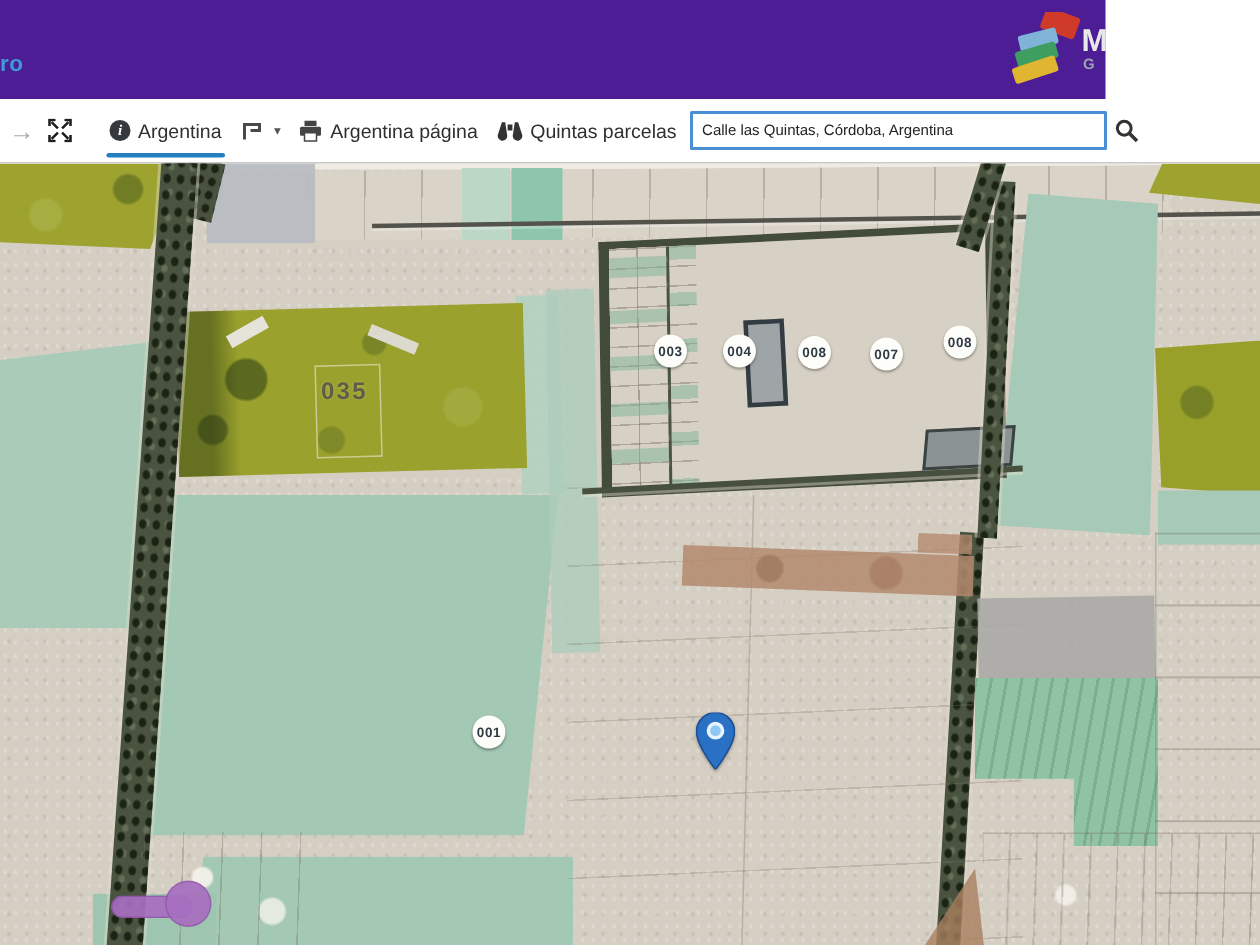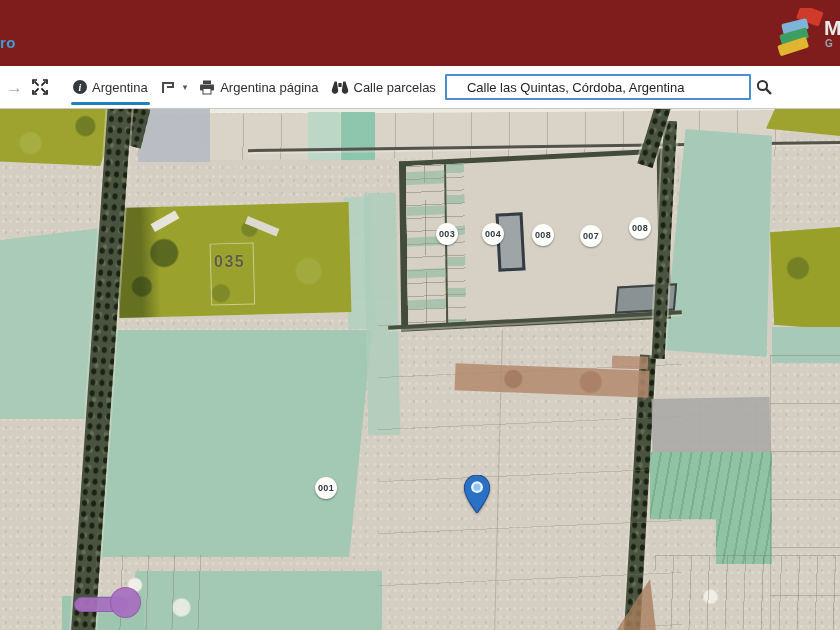--- a/index.html
+++ b/index.html
@@ -1,35 +1,35 @@
 <!DOCTYPE html>
 <html><head>
 <meta charset="utf-8">
 <style>
   html,body{margin:0;padding:0;}
   body{width:840px;height:630px;overflow:hidden;font-family:"Liberation Sans",sans-serif;background:#fff;position:relative;}
 
   
-  .header{position:absolute;top:0;left:0;width:840px;height:66px;background:#7f1d1d;border-bottom:2px solid #232a32;text-align:right;}
+  .header{position:absolute;top:0;left:0;width:737px;height:66px;background:#4c1d95;border-bottom:2px solid #232a32;text-align:right;}
   .header-title{position:absolute;left:0px;top:34px;color:#3e9bd5;font-size:15px;font-weight:bold;letter-spacing:.3px;}
   .logo{position:absolute;right:-14px;top:4px;width:78px;height:60px;}
   .logo svg{position:absolute;left:0;top:4px;}
   .logo-m{position:absolute;left:48px;top:12px;color:#e8e8e8;font-weight:bold;font-size:21px;}
   .logo-g{position:absolute;left:49px;top:34px;color:#9aa4ad;font-weight:bold;font-size:10px;}
 
   
   .toolbar{position:absolute;top:66px;left:0;width:840px;height:43px;background:#ffffff;border-bottom:1px solid #c9c9c9;display:flex;align-items:center;box-sizing:border-box;padding-left:6px;}
   .tbtn{display:flex;align-items:center;gap:5px;font-size:13px;color:#2f2f2f;position:relative;cursor:default;}
   .glyph-arrow{color:#a9a9a9;font-size:17px;line-height:1;margin-right:9px;}
   .expand-wrap{margin-right:25px;display:flex;align-items:center;}
   .tool-active::after{content:"";position:absolute;left:-2px;right:-2px;bottom:-10px;height:3px;background:#2380bf;border-radius:2px;}
   .info-badge{width:14px;height:14px;border-radius:50%;background:#35393d;color:#fff;font-size:10px;font-weight:bold;font-style:italic;display:flex;align-items:center;justify-content:center;font-family:"Liberation Serif",serif;}
   .sep-gap{width:12px;}
   .caret{font-size:9px;color:#555;margin-left:2px;}
-  .search-input{width:262px;height:20px;border:2px solid #4a8fd3;border-radius:1px;font-size:13px;font-family:"Liberation Sans",sans-serif;color:#222;padding:1px 20px;margin-left:9px;outline:none;}
+  .search-input{width:262px;height:20px;border:2px solid #4a8fd3;border-radius:1px;font-size:10px;font-family:"Liberation Sans",sans-serif;color:#222;padding:1px 6px;margin-left:9px;outline:none;}
   .mag-btn{margin-left:5px;display:flex;align-items:center;}
 
   
   .map{position:absolute;top:109px;left:0;width:840px;height:521px;background:#d5cec3;overflow:hidden;
        background-image:radial-gradient(rgba(255,255,255,.22) 1px,transparent 1.4px),radial-gradient(rgba(120,110,95,.14) 1px,transparent 1.6px);
        background-size:7px 9px,12px 13px;}
   .map *{position:absolute;box-sizing:border-box;}
 
   .m-topstrip{top:0;left:0;width:840px;height:4px;background:#edebe4;}
   .m-topband{top:3px;left:205px;width:575px;height:46px;background:#dad4c8;border-radius:0 0 10px 0;
@@ -171,21 +171,21 @@
   </span>
 
   <span class="sep-gap"></span>
 
   <span class="tbtn">
     <svg width="18" height="15" viewBox="0 0 18 15">
       <path d="M5.8 1.5H3.6L1 9.5a3.2 3.2 0 106.2 1.1L5.8 1.5z" fill="#333"></path>
       <path d="M12.2 1.5h2.2L17 9.5a3.2 3.2 0 11-6.2 1.1l1.4-9.1z" fill="#333"></path>
       <rect x="7.4" y="3" width="3.2" height="4" fill="#333"></rect>
     </svg>
-    <span>Calle parcelas</span>
+    <span>Quintas parcelas</span>
   </span>
 
   <input class="search-input" type="text" value="Calle las Quintas, Córdoba, Argentina" style="">
 
   <span class="mag-btn">
     <svg width="17" height="17" viewBox="0 0 17 17">
       <circle cx="6.5" cy="6.5" r="4.6" stroke="#333" stroke-width="2" fill="none"></circle>
       <path d="M10.2 10.2L15 15" stroke="#333" stroke-width="2.4"></path>
     </svg>
   </span>

